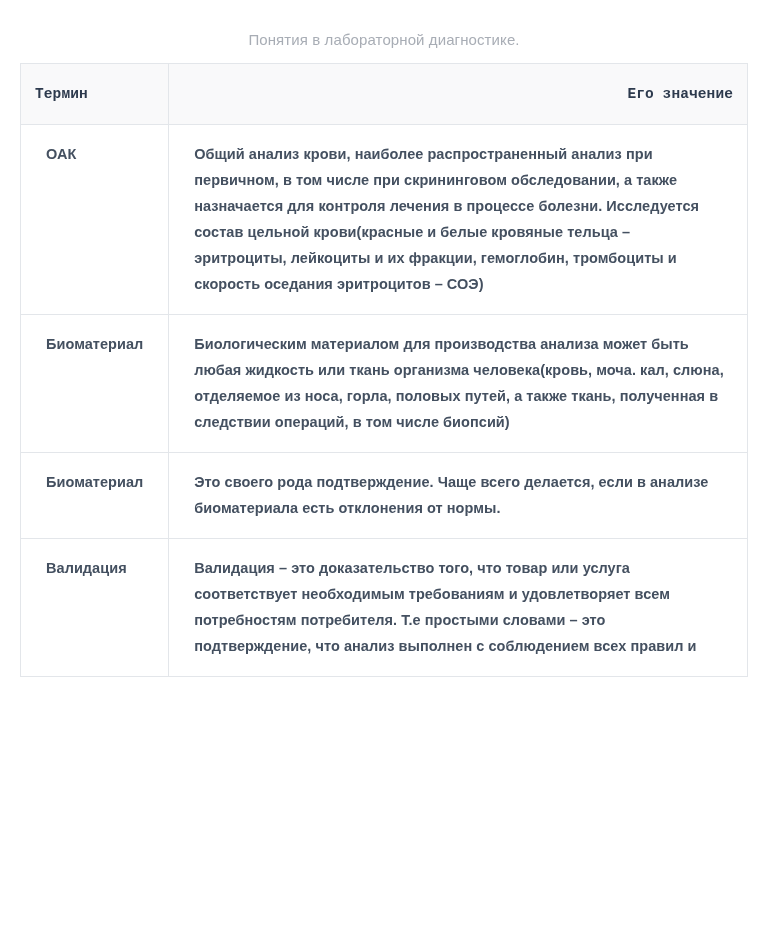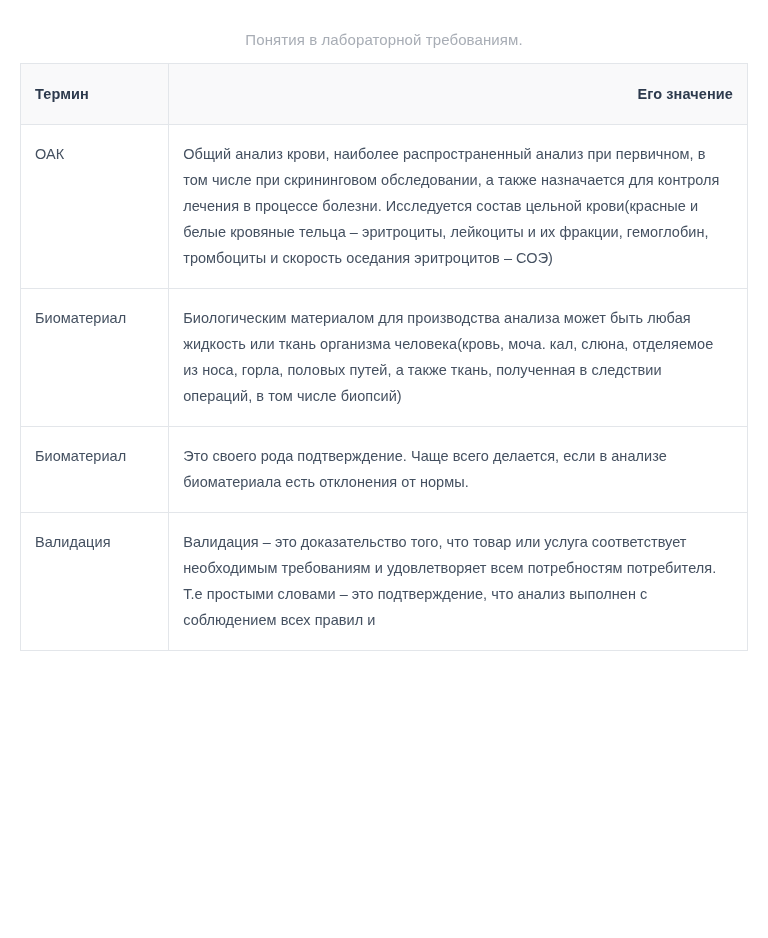--- a/index.html
+++ b/index.html
@@ -52,52 +52,53 @@
     border-right: 1px solid #e3e6ea;
     border-bottom: 1px solid #e3e6ea;
     text-align: left;
     vertical-align: middle;
     font-size: 14.5px;
     font-weight: 700;
     color: #2d3a4d;
     padding: 19px 14px 19px 14px;
     height: 22px;
     letter-spacing: 0.1px;
+    font-family: Liberation Mono, monospace;
   }
   thead th:last-child { border-right: none; text-align: right; }
 
   tbody td {
     border-right: 1px solid #e3e6ea;
     border-bottom: 1px solid #e3e6ea;
     vertical-align: top;
     font-size: 14.5px;
     line-height: 26px;
     color: #445060;
-    padding: 16px 14px 17px 14px;
-    font-weight: 400;
+    padding: 16px 14px 17px 25px;
+    font-weight: 700;
     letter-spacing: 0.05px;
   }
   tbody td:last-child { border-right: none; }
   tbody td.term-cell {
     color: #445060;
     white-space: nowrap;
   }
   tbody td.meaning-cell {
     padding-right: 22px;
   }
   tbody tr:last-child td {
     border-bottom: none;
   }
 </style>
 </head>
 <body>
 
 <div class="page">
 
-  <div class="table-caption">Понятия в лабораторной требованиям.</div>
+  <div class="table-caption">Понятия в лабораторной диагностике.</div>
 
   <div class="table-wrap">
     <table class="concepts-table">
       <colgroup>
         <col class="col-term">
         <col class="col-meaning">
       </colgroup>
       <thead>
         <tr>
           <th>Термин</th>

